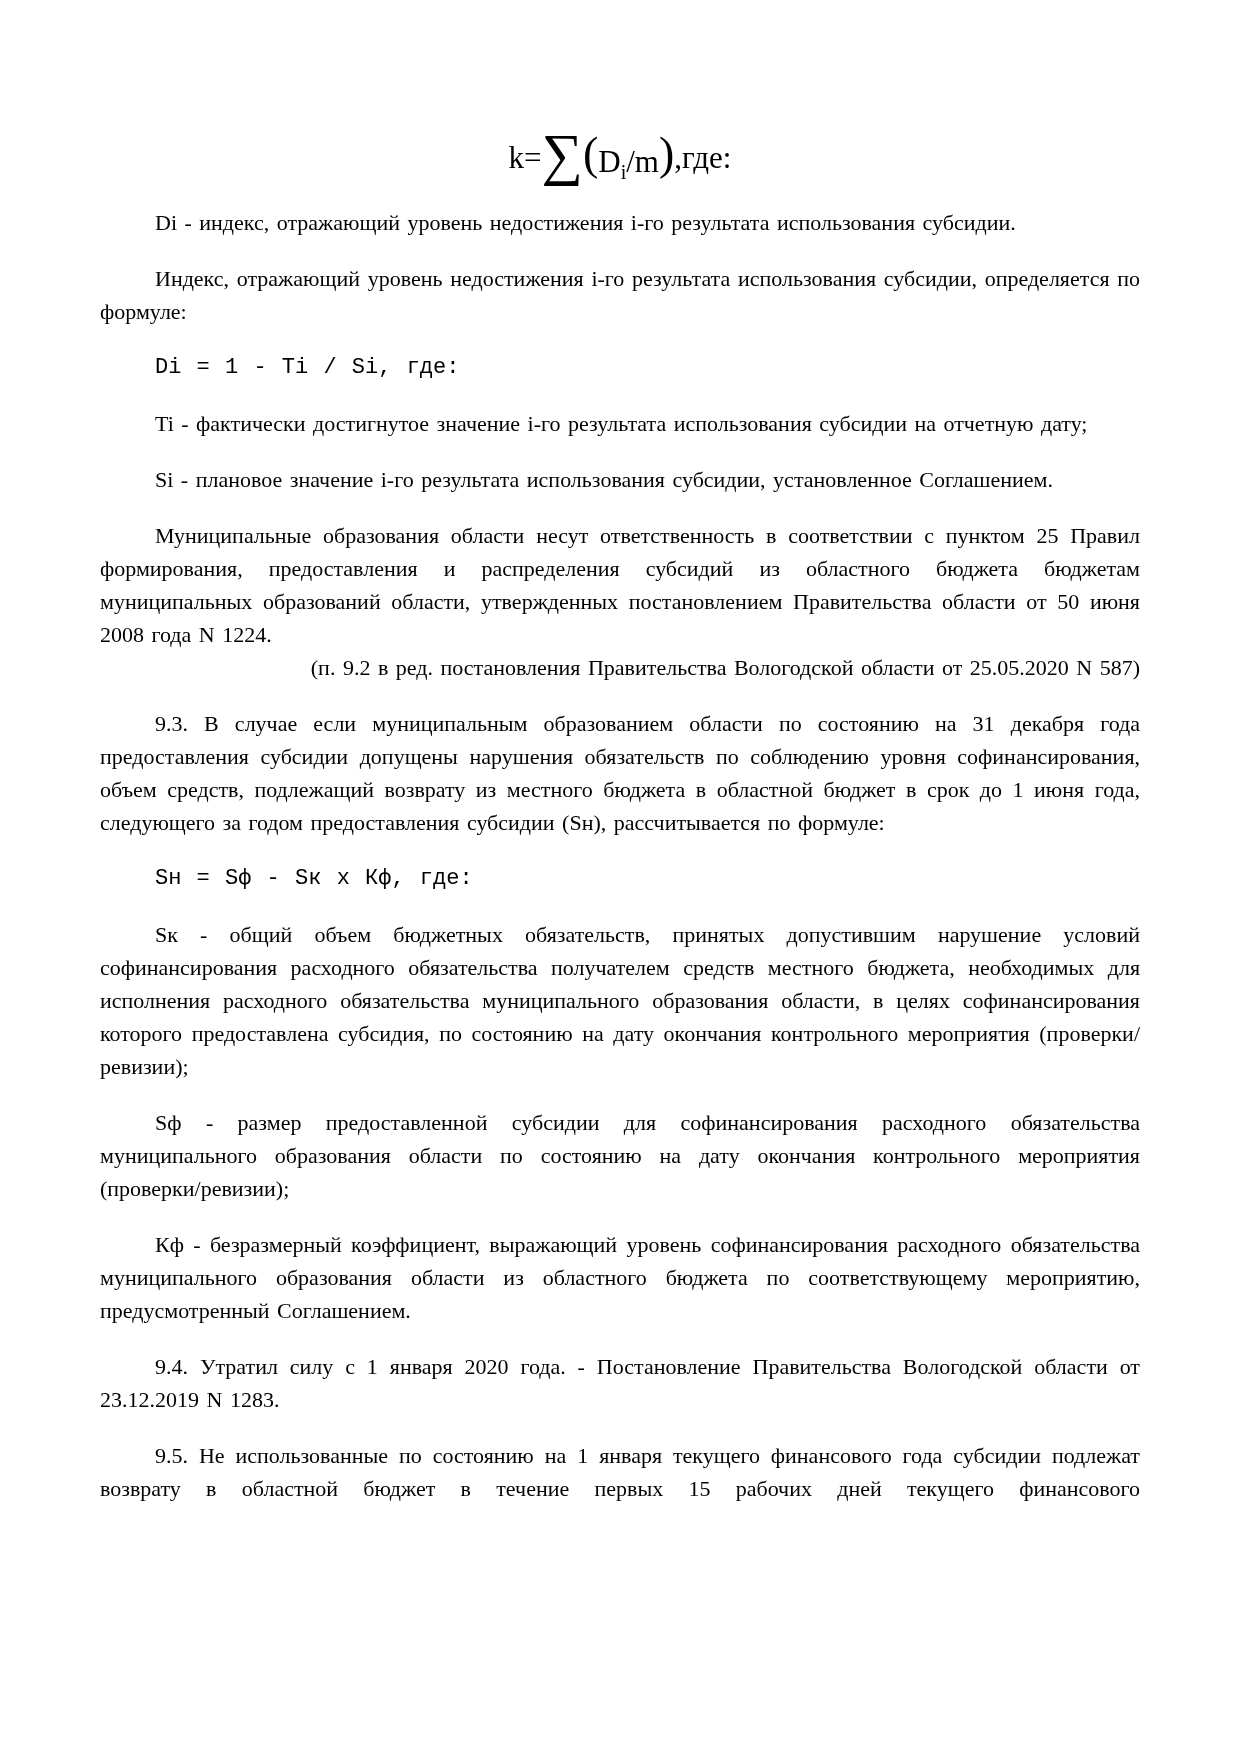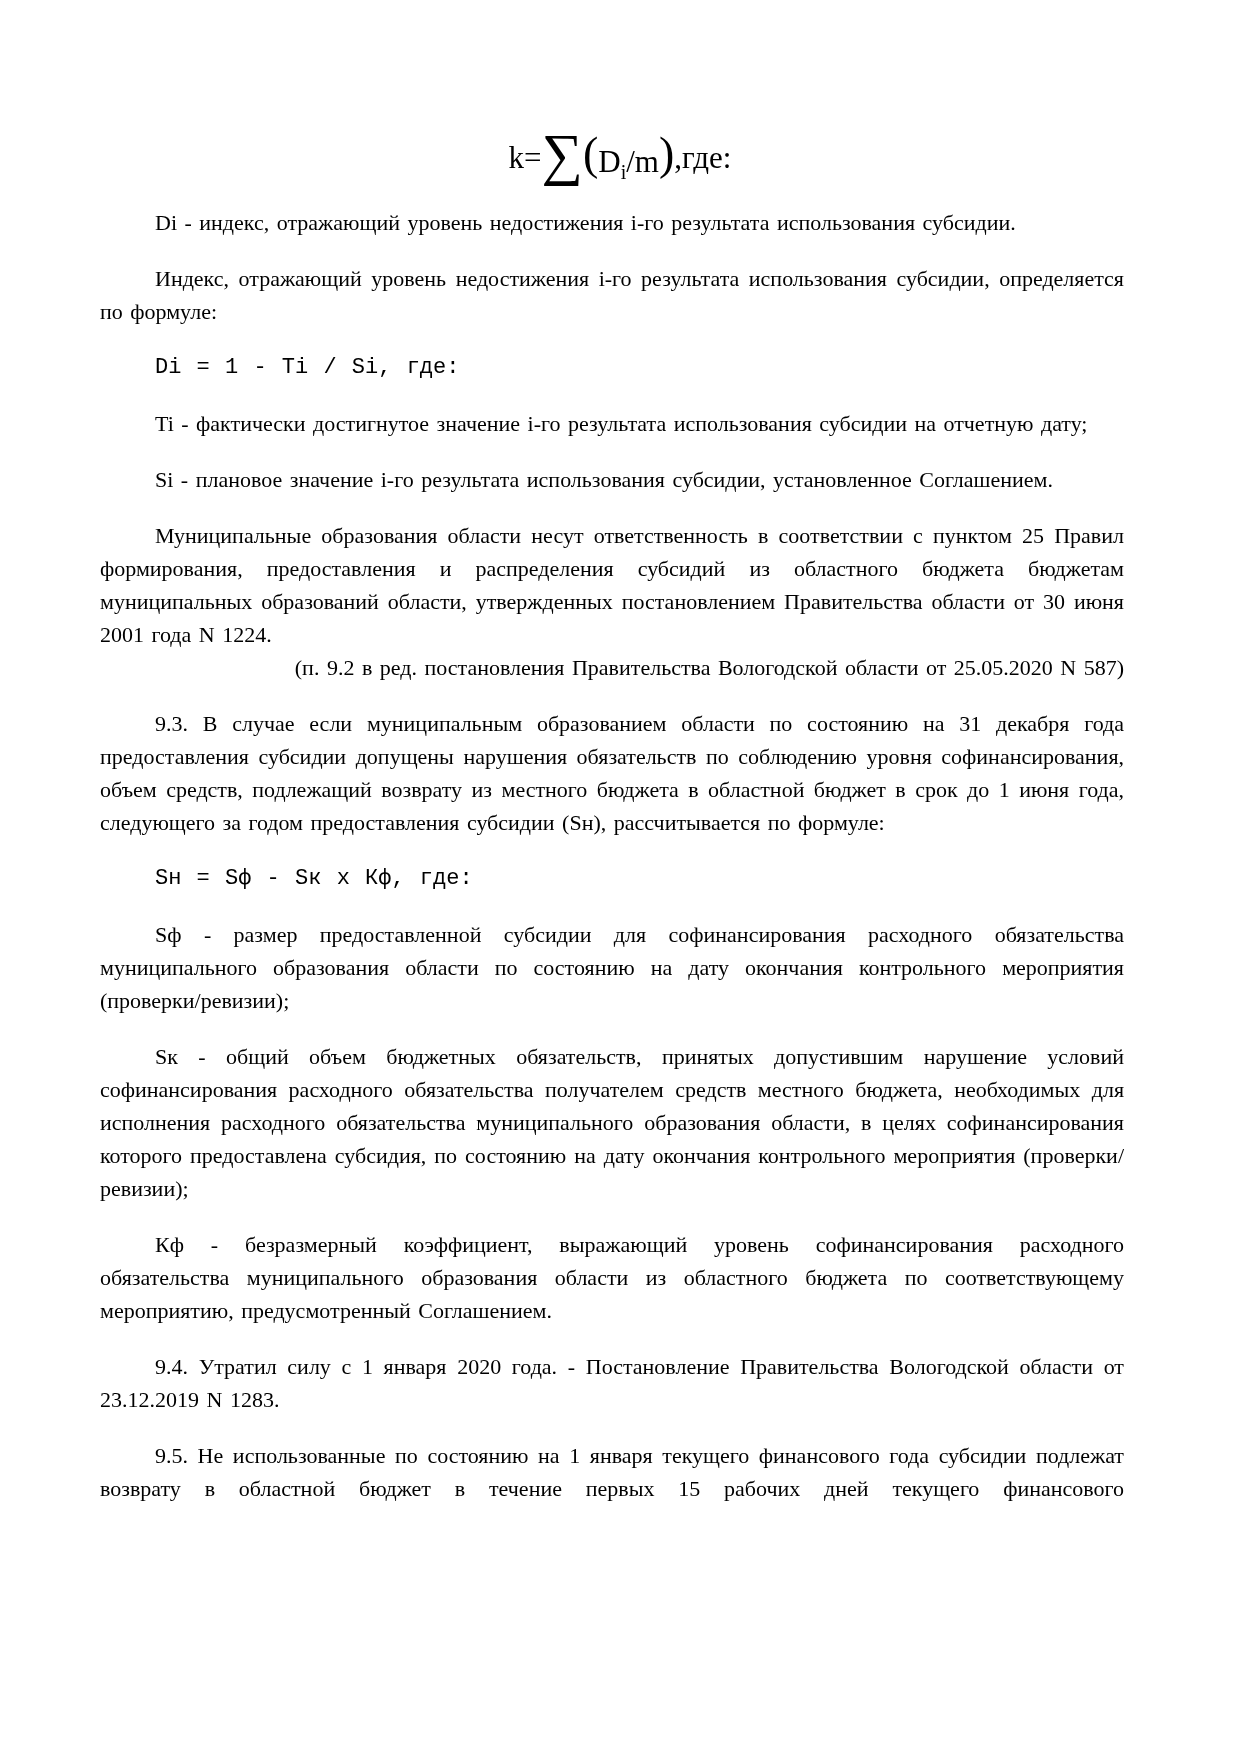--- a/index.html
+++ b/index.html
@@ -22,21 +22,21 @@
     justify-content: center;
     align-items: center;
     font-size: 31px;
   }
   .formula-display .f-base { position: relative; top: 3px; }
   .formula-display .f-sigma { font-size: 58px; line-height: 58px; position: relative; top: 1px; }
   .formula-display .f-paren { font-size: 46px; line-height: 46px; font-weight: 400; position: relative; top: 0; }
   .formula-display .f-term { position: relative; top: 13px; }
   .formula-display sub { font-size: 20px; }
   p {
-    margin: 0 16px 23px 0;
+    margin: 0 0 23px 0;
     text-align: justify;
     text-indent: 55px;
     word-spacing: 2px;
   }
   p.formula-line { text-align: left; font-family: Liberation Mono, monospace; }
   p.flush { text-indent: 0; text-align: right; }
   p.tight { margin-bottom: 0; }
   p.stretch-last { text-align-last: justify; }
 </style>
 </head>
@@ -57,31 +57,31 @@
 
 
   <p>Индекс, отражающий уровень недостижения i-го результата использования субсидии, определяется по формуле:</p>
 
   <p class="formula-line">Di = 1 - Ti / Si, где:</p>
 
   <p>Ti - фактически достигнутое значение i-го результата использования субсидии на отчетную дату;</p>
 
   <p>Si - плановое значение i-го результата использования субсидии, установленное Соглашением.</p>
 
-  <p class="tight">Муниципальные образования области несут ответственность в соответствии с пунктом 25 Правил формирования, предоставления и распределения субсидий из областного бюджета бюджетам муниципальных образований области, утвержденных постановлением Правительства области от 30 июня 2001 года N 1224.</p>
+  <p class="tight">Муниципальные образования области несут ответственность в соответствии с пунктом 25 Правил формирования, предоставления и распределения субсидий из областного бюджета бюджетам муниципальных образований области, утвержденных постановлением Правительства области от 50 июня 2008 года N 1224.</p>
 
   <p class="flush">(п. 9.2 в ред. постановления Правительства Вологодской области от 25.05.2020 N 587)</p>
 
   <p>9.3. В случае если муниципальным образованием области по состоянию на 31 декабря года предоставления субсидии допущены нарушения обязательств по соблюдению уровня софинансирования, объем средств, подлежащий возврату из местного бюджета в областной бюджет в срок до 1 июня года, следующего за годом предоставления субсидии (Sн), рассчитывается по формуле:</p>
 
   <p class="formula-line">Sн = Sф - Sк x Кф, где:</p>
 
+  <p>Sк - общий объем бюджетных обязательств, принятых допустившим нарушение условий софинансирования расходного обязательства получателем средств местного бюджета, необходимых для исполнения расходного обязательства муниципального образования области, в целях софинансирования которого предоставлена субсидия, по состоянию на дату окончания контрольного мероприятия (проверки/ревизии);</p>
+
   <p>Sф - размер предоставленной субсидии для софинансирования расходного обязательства муниципального образования области по состоянию на дату окончания контрольного мероприятия (проверки/ревизии);</p>
-
-  <p>Sк - общий объем бюджетных обязательств, принятых допустившим нарушение условий софинансирования расходного обязательства получателем средств местного бюджета, необходимых для исполнения расходного обязательства муниципального образования области, в целях софинансирования которого предоставлена субсидия, по состоянию на дату окончания контрольного мероприятия (проверки/ревизии);</p>
 
   <p>Кф - безразмерный коэффициент, выражающий уровень софинансирования расходного обязательства муниципального образования области из областного бюджета по соответствующему мероприятию, предусмотренный Соглашением.</p>
 
   <p>9.4. Утратил силу с 1 января 2020 года. - Постановление Правительства Вологодской области от 23.12.2019 N 1283.</p>
 
   <p class="stretch-last">9.5. Не использованные по состоянию на 1 января текущего финансового года субсидии подлежат возврату в областной бюджет в течение первых 15 рабочих дней текущего финансового</p>
 
 </div>
 
 </body></html>

